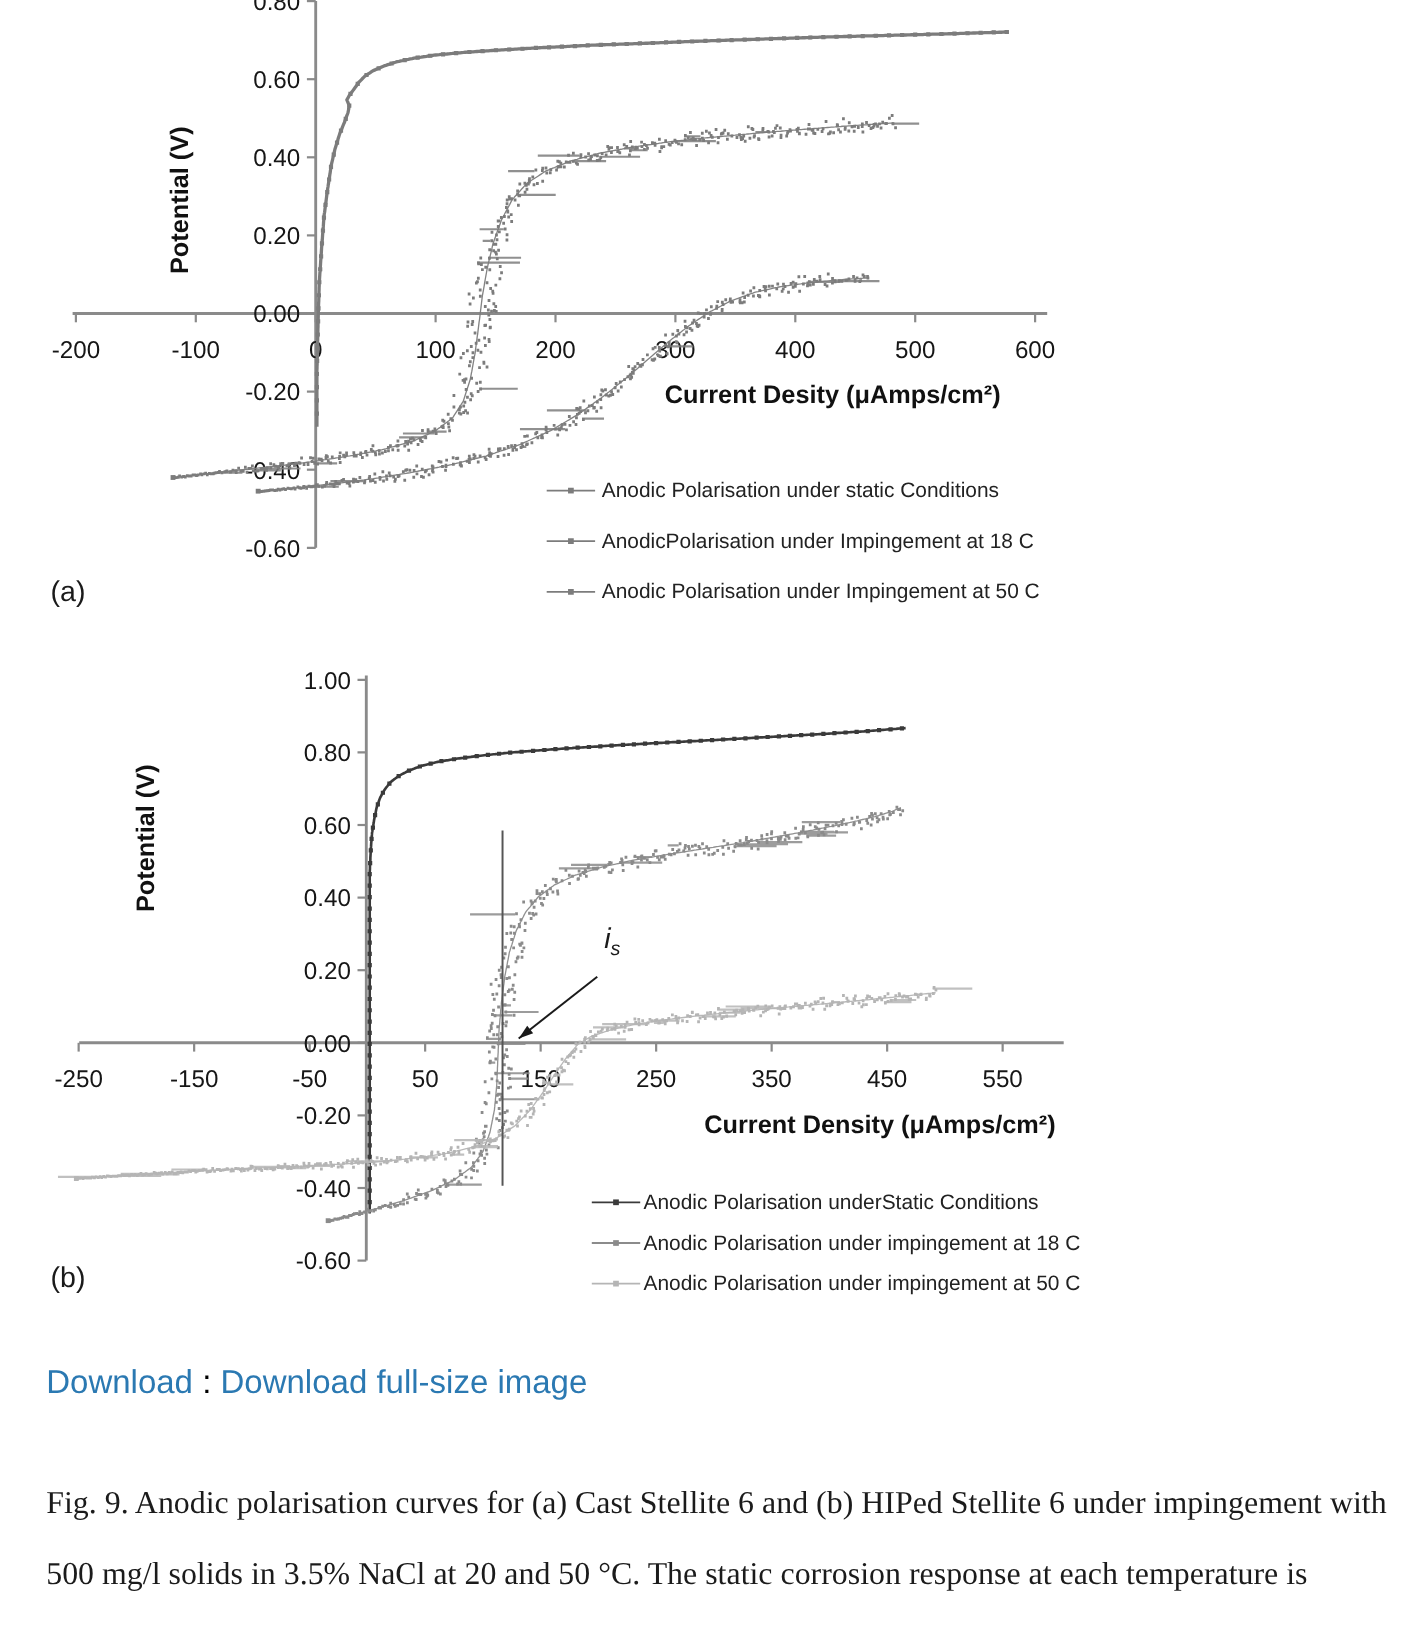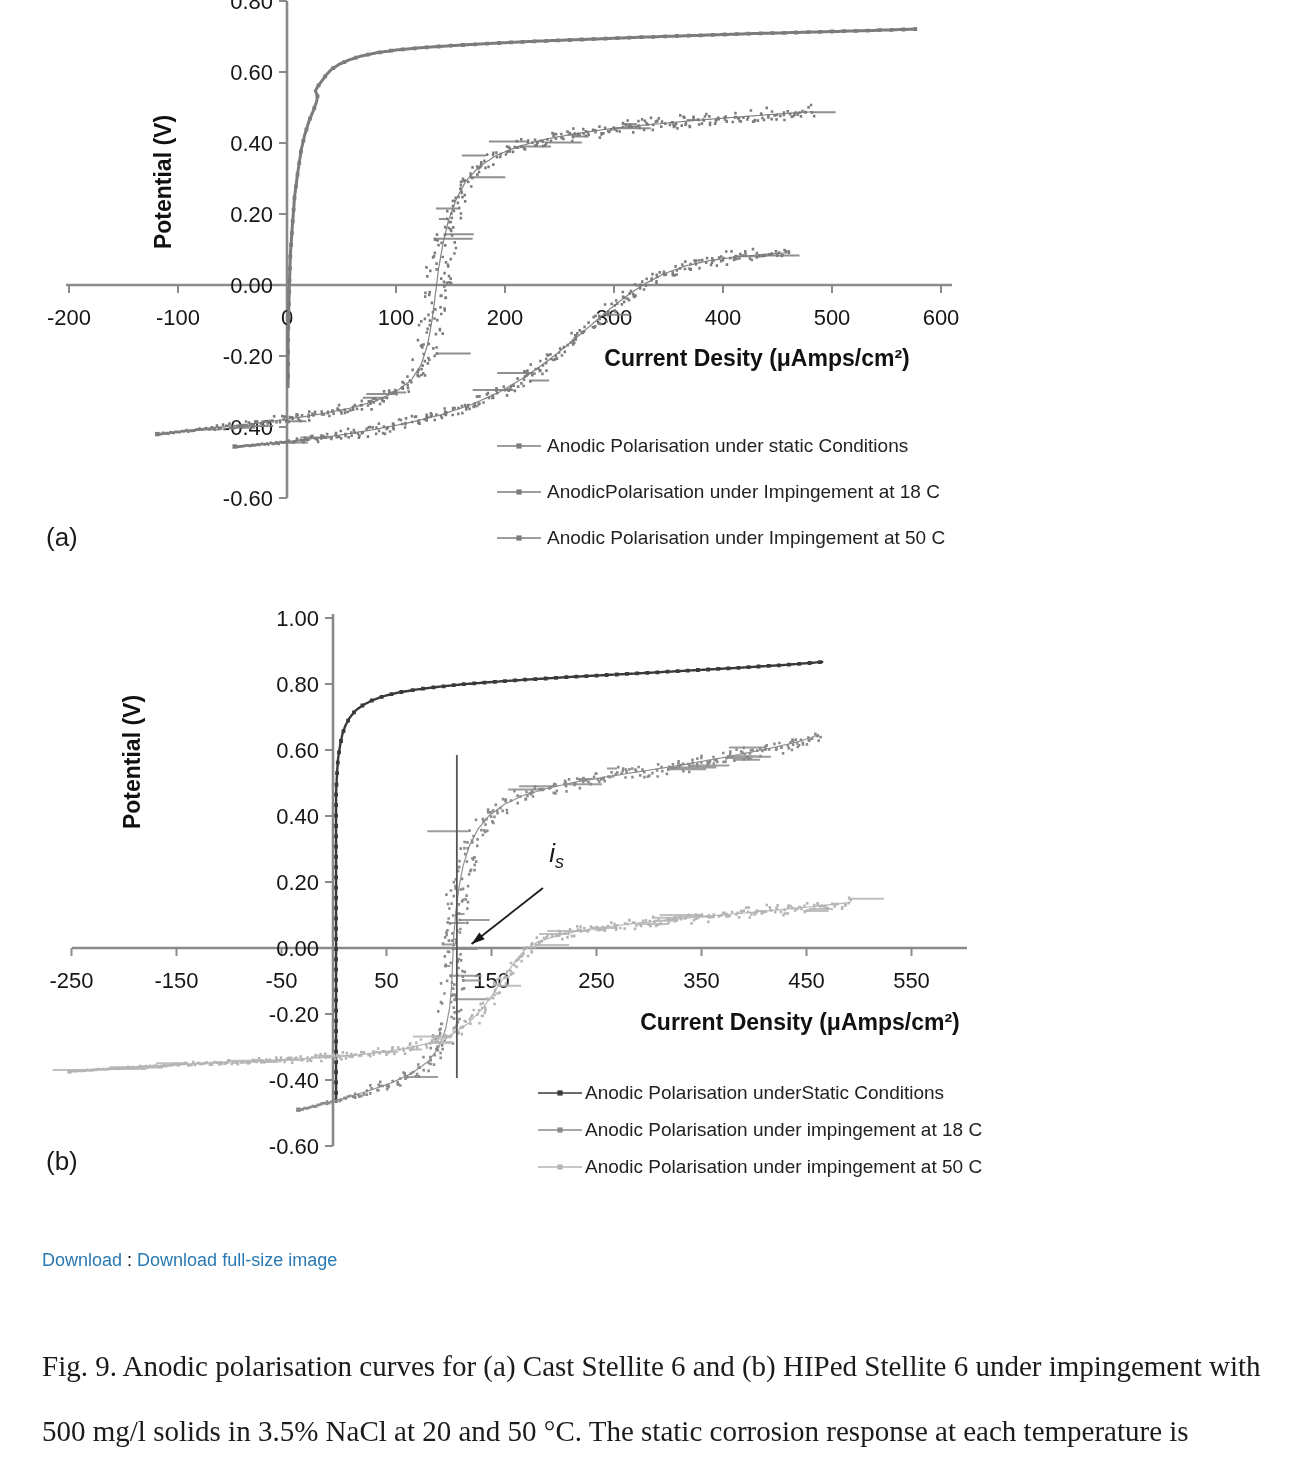--- a/index.html
+++ b/index.html
@@ -3,21 +3,21 @@
 <meta charset="utf-8">
 <style>
   html,body{margin:0;padding:0;background:#fff;}
   body{width:1292px;height:1480px;position:relative;font-family:"Liberation Sans",sans-serif;overflow:hidden;}
   .chart-svg{position:absolute;left:0;}
   #chartA{top:0;}
   #chartB{top:590px;}
   .panel-label{position:absolute;font-size:26px;color:#1a1a1a;font-family:"Liberation Sans",sans-serif;}
   #panelA{left:46px;top:522px;}
   #panelB{left:46px;top:1146px;}
-  .download-row{position:absolute;left:42px;top:1240px;font-size:18px;margin-top:10px;}
+  .download-row{position:absolute;left:42px;top:1240px;font-size:30px;}
   .download-row a{text-decoration:none;cursor:pointer;}
   .caption{position:absolute;left:42px;top:1305px;width:1230px;font-family:"Liberation Serif",serif;font-size:29px;line-height:65px;color:#1b1b1b;}
   svg text{font-family:"Liberation Sans",sans-serif;}
 </style>
 </head>
 <body>
 
 <svg id="chartA" class="chart-svg" width="1140" height="572" viewBox="0 0 1140 572">
     <g>
       <line x1="66" y1="285" x2="952" y2="285" stroke="#8a8a8a" stroke-width="2.6"></line>

